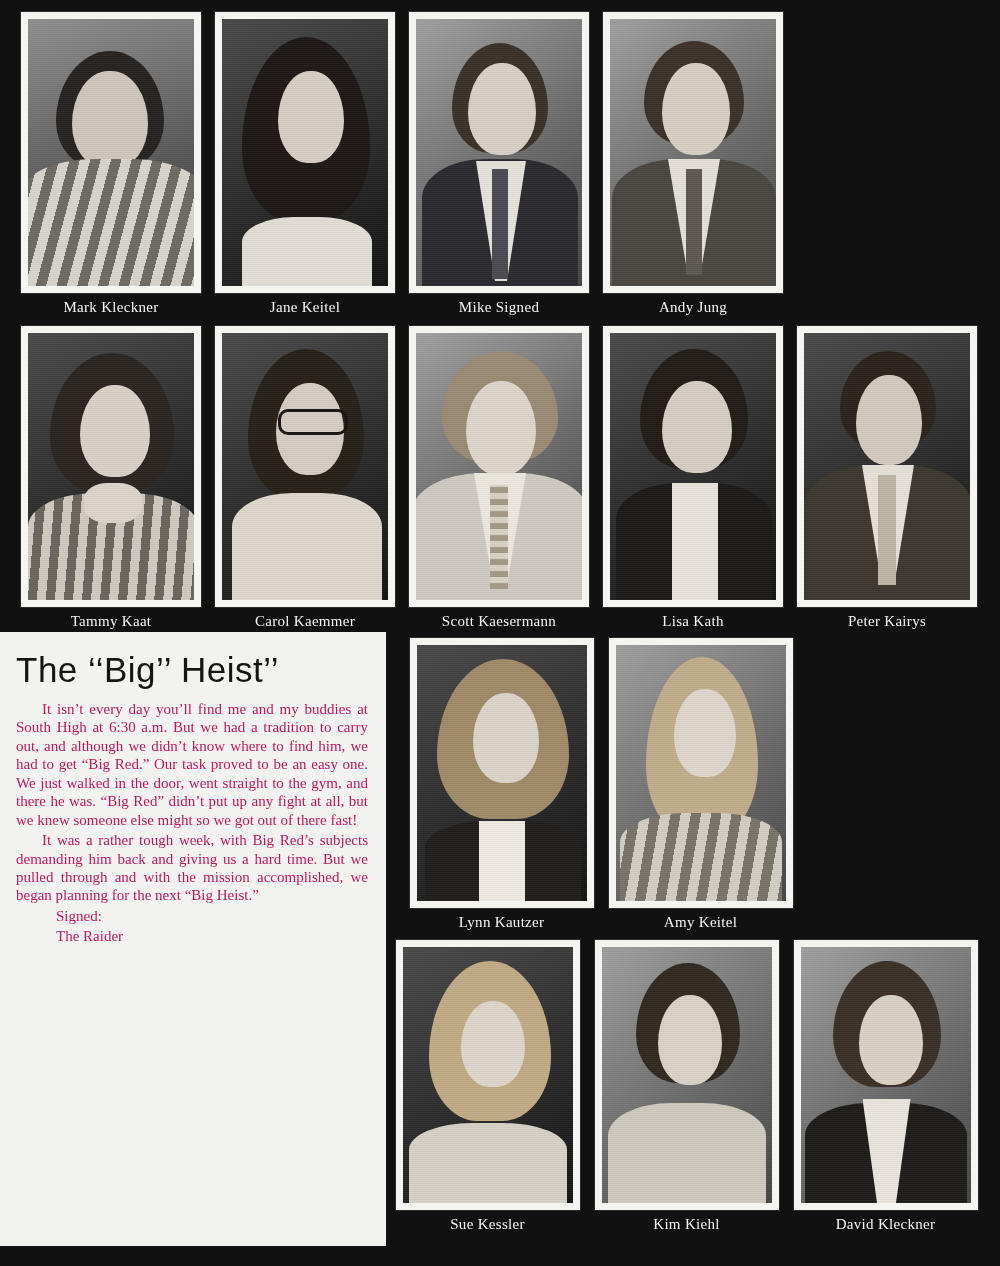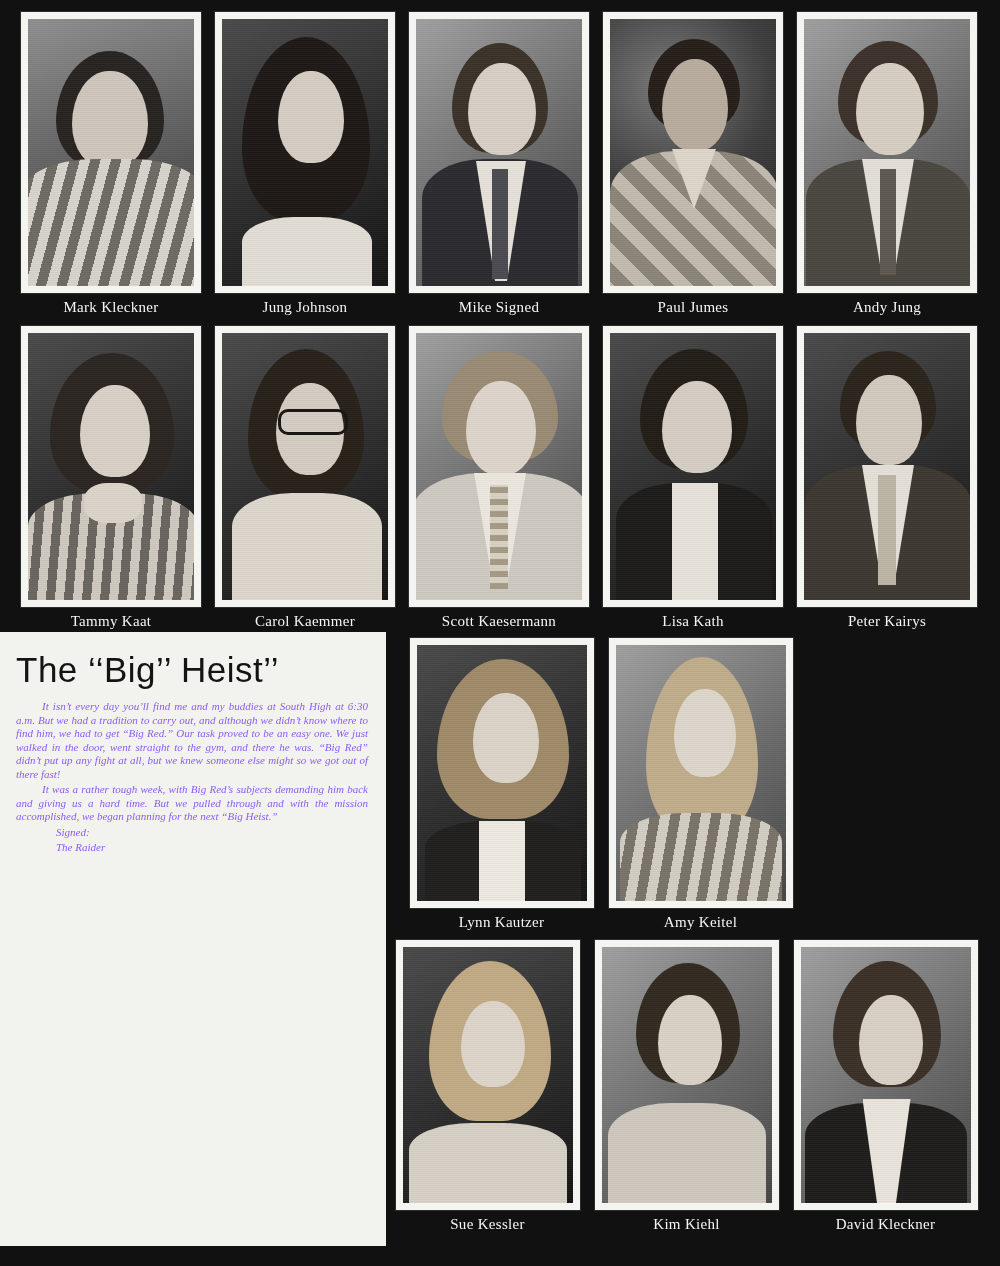--- a/index.html
+++ b/index.html
@@ -72,28 +72,27 @@
   .story h1 {
     font-family: "Liberation Sans", sans-serif;
     font-weight: 400;
     font-size: 35px;
     margin: 8px 0 10px 0;
     letter-spacing: 0.5px;
     color: #141414;
   }
   .story p {
     font-family: "Liberation Serif", serif;
-    font-size: 11px;
+    font-size: 15px;
     line-height: 1.23;
     margin: 0 0 0 0;
     text-align: justify;
     text-indent: 26px;
-    color: #8b5cf6;
+    color: #be185d;
     hyphens: auto;
-    font-style: italic;
   }
   .story p + p { margin-top: 2px; }
   .story .signed {
     text-indent: 40px;
     text-align: left;
     margin-top: 2px;
   }
   .story .signed-name {
     text-indent: 40px;
     text-align: left;
@@ -144,47 +143,36 @@
     </div>
 
     <div class="portrait" style="width:194px;">
       <div class="frame">
         <div class="photo grainy bg-dark" style="width:166px;height:267px;">
           <div class="hair" style="left:20px;top:18px;width:128px;height:185px;background:#1d1815;"></div>
           <div class="head" style="left:56px;top:52px;width:66px;height:92px;background:#d6cec4;"></div>
           <div class="torso" style="left:20px;top:198px;width:130px;height:90px;background:#e2ddd5;"></div>
         </div>
       </div>
-      <div class="caption">Jung Johnson</div>
+      <div class="caption">Jane Keitel</div>
     </div>
 
     <div class="portrait" style="width:194px;">
       <div class="frame">
         <div class="photo grainy bg-mid" style="width:166px;height:267px;">
           <div class="hair" style="left:36px;top:24px;width:96px;height:110px;background:#3a3128;"></div>
           <div class="head" style="left:52px;top:44px;width:68px;height:92px;background:#d8d0c6;"></div>
           <div class="torso" style="left:6px;top:140px;width:156px;height:140px;background:#2b2b2f;"></div>
           <div style="position:absolute;left:60px;top:142px;width:50px;height:120px;background:#e6e2da;clip-path:polygon(0 0,100% 0,62% 100%,38% 100%);"></div>
           <div style="position:absolute;left:76px;top:150px;width:16px;height:110px;background:#4a4a50;"></div>
         </div>
       </div>
       <div class="caption">Mike Signed</div>
     </div>
 
-    <div class="portrait" style="width:194px;">
-      <div class="frame">
-        <div class="photo grainy bg-leaf" style="width:166px;height:267px;">
-          <div class="hair" style="left:38px;top:20px;width:92px;height:92px;background:#241d18;"></div>
-          <div class="head" style="left:52px;top:40px;width:66px;height:92px;background:#b9ac9f;"></div>
-          <div class="torso" style="left:0px;top:132px;width:168px;height:150px;background:repeating-linear-gradient(45deg,#c2bbae 0 14px,#8c8578 14px 28px);"></div>
-          <div style="position:absolute;left:62px;top:130px;width:44px;height:60px;background:#ddd7cb;clip-path:polygon(0 0,100% 0,50% 100%);"></div>
-        </div>
-      </div>
-      <div class="caption">Paul Jumes</div>
-    </div>
 
     <div class="portrait" style="width:194px;">
       <div class="frame">
         <div class="photo grainy bg-mid" style="width:166px;height:267px;">
           <div class="hair" style="left:34px;top:22px;width:100px;height:104px;background:#3b3129;"></div>
           <div class="head" style="left:52px;top:44px;width:68px;height:92px;background:#d7cfc4;"></div>
           <div class="torso" style="left:2px;top:140px;width:164px;height:140px;background:#4a4640;"></div>
           <div style="position:absolute;left:58px;top:140px;width:52px;height:116px;background:#e4e0d8;clip-path:polygon(0 0,100% 0,62% 100%,38% 100%);"></div>
           <div style="position:absolute;left:76px;top:150px;width:16px;height:106px;background:#5d5850;"></div>
         </div>

